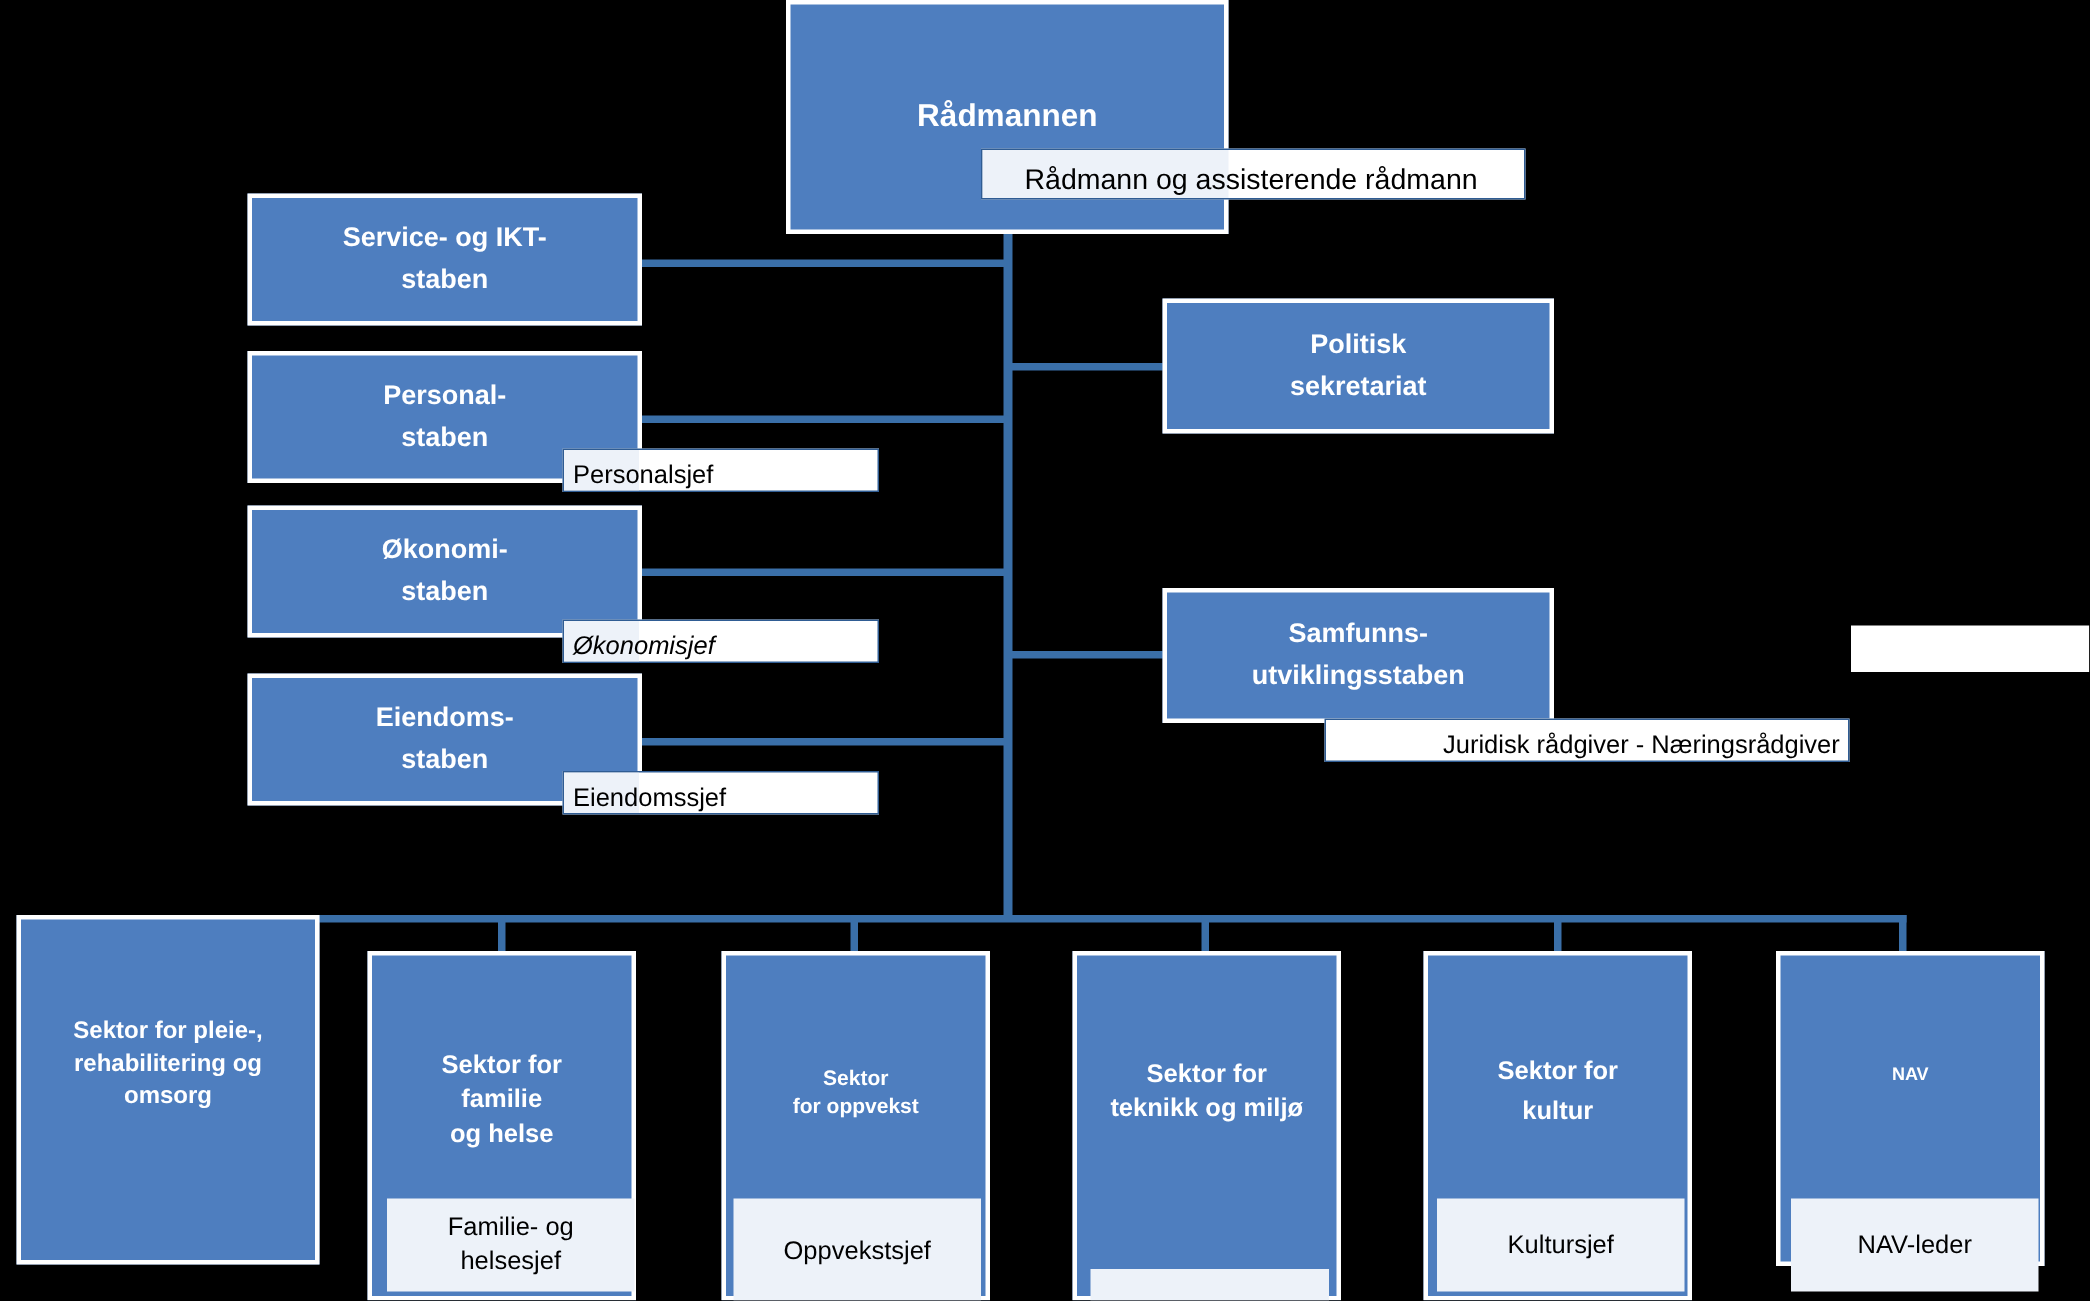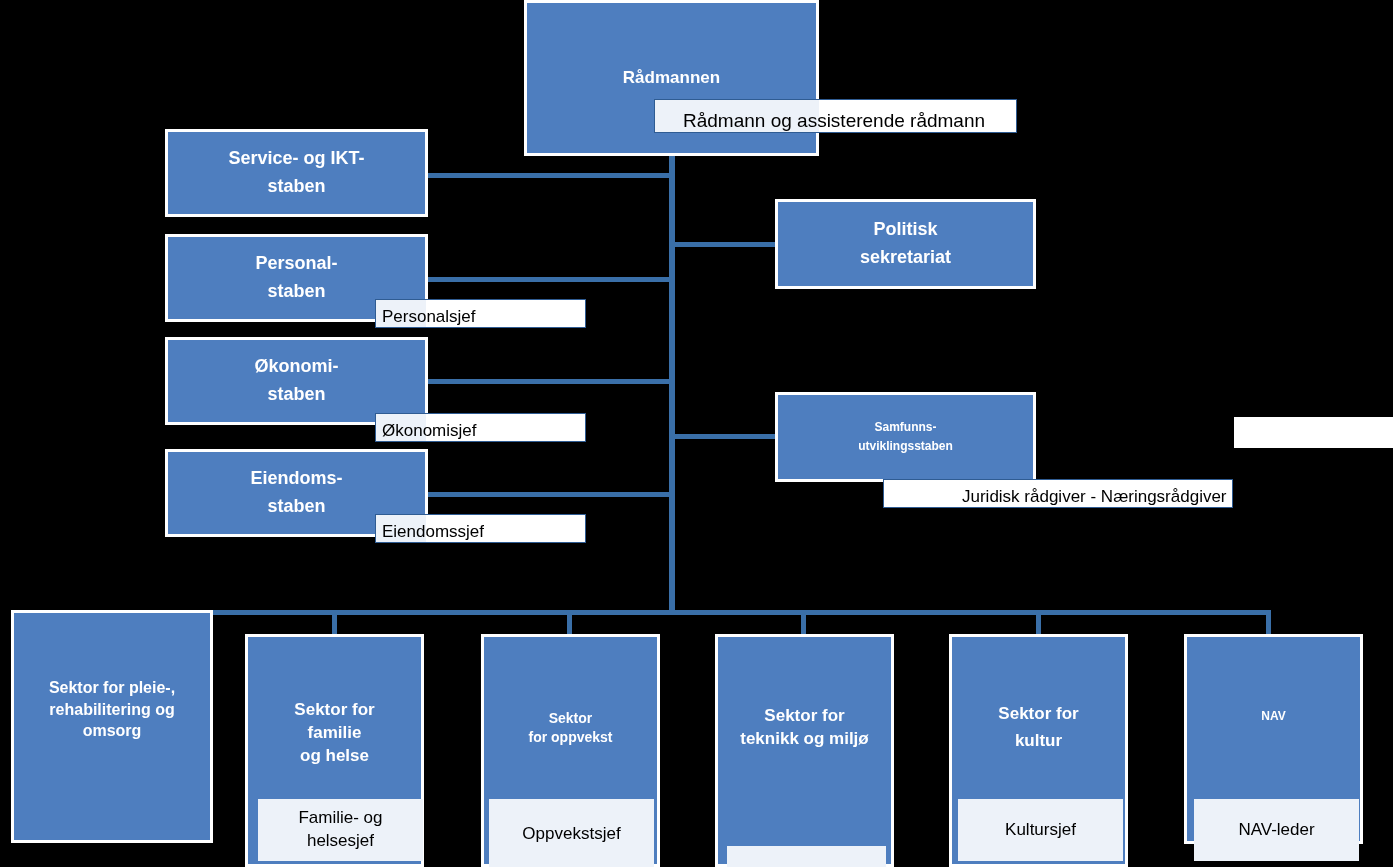--- a/index.html
+++ b/index.html
@@ -92,21 +92,21 @@
   <div class="line" style="left:672px; top:434px; width:106px; height:5px;"></div>
 
   <div class="line" style="left:97px; top:610px; width:1174px; height:5px;"></div>
   <div class="line" style="left:97px; top:610px; width:5px; height:30px;"></div>
   <div class="line" style="left:332px; top:610px; width:5px; height:30px;"></div>
   <div class="line" style="left:567px; top:610px; width:5px; height:30px;"></div>
   <div class="line" style="left:801px; top:610px; width:5px; height:30px;"></div>
   <div class="line" style="left:1036px; top:610px; width:5px; height:30px;"></div>
   <div class="line" style="left:1266px; top:610px; width:5px; height:30px;"></div>
 
-  <div class="box" style="left:524px; top:0px; width:295px; height:156px; font-size:17px;justify-content:flex-end;">
+  <div class="box" style="left:524px; top:0px; width:295px; height:156px; font-size:21px;justify-content:flex-end;">
     <span class="txt">Rådmannen</span>
   </div>
   <div class="plate" style="left:654px; top:99px; width:363px; height:34px; font-size:19px; padding-left:28px; border:1px solid #2f5c93;">
     <span class="tint" style="width:164px;"></span>
     <span class="ptxt">Rådmann og assisterende rådmann</span>
   </div>
 
   <div class="box" style="left:165px; top:129px; width:263px; height:88px; font-size:18px;">
     <span class="txt">
       <span>Service- og IKT-</span><br>
@@ -124,21 +124,21 @@
     <span class="tint" style="width:50px;"></span>
     <span class="ptxt">Personalsjef</span>
   </div>
 
   <div class="box" style="left:165px; top:337px; width:263px; height:88px; font-size:18px;">
     <span class="txt">
       <span>Økonomi-</span><br>
       <span>staben</span>
     </span>
   </div>
-  <div class="plate" style="left:375px; top:413px; width:211px; height:29px; font-size:17px; padding-left:6px; border:1px solid #2f5c93;">
+  <div class="plate" style="left:375px; top:413px; width:211px; height:29px; font-size:17px; padding-left:6px; border:1px solid #2f5c93;font-style:italic;">
     <span class="tint" style="width:50px;"></span>
     <span class="ptxt">Økonomisjef</span>
   </div>
 
   <div class="box" style="left:165px; top:449px; width:263px; height:88px; font-size:18px;">
     <span class="txt">
       <span>Eiendoms-</span><br>
       <span>staben</span>
     </span>
   </div>
@@ -147,21 +147,21 @@
     <span class="ptxt">Eiendomssjef</span>
   </div>
 
   <div class="box" style="left:775px; top:199px; width:261px; height:90px; font-size:18px;">
     <span class="txt">
       <span>Politisk</span><br>
       <span>sekretariat</span>
     </span>
   </div>
 
-  <div class="box" style="left:775px; top:392px; width:261px; height:90px; font-size:12px;">
+  <div class="box" style="left:775px; top:392px; width:261px; height:90px; font-size:18px;">
     <span class="txt">
       <span>Samfunns-</span><br>
       <span>utviklingsstaben</span>
     </span>
   </div>
   <div class="plate" style="left:883px; top:479px; width:350px; height:29px; font-size:17px; padding-left:78px; border:1px solid #2f5c93;">
     <span class="tint" style="width:0px;"></span>
     <span class="ptxt">Juridisk rådgiver - Næringsrådgiver</span>
   </div>
 

